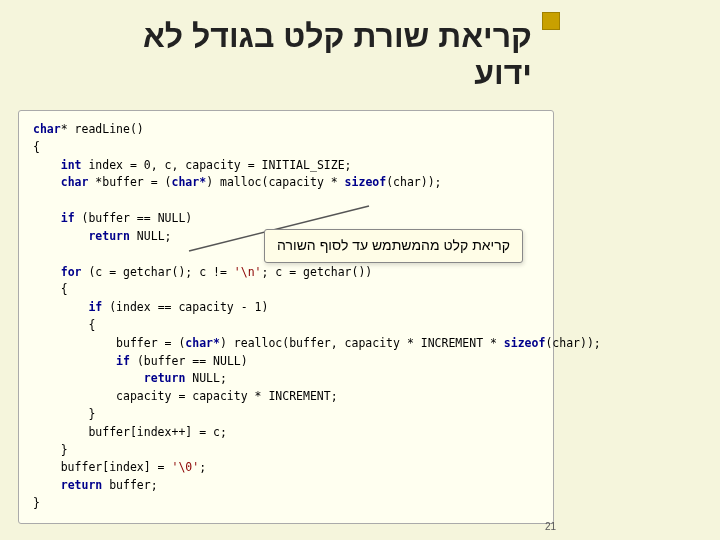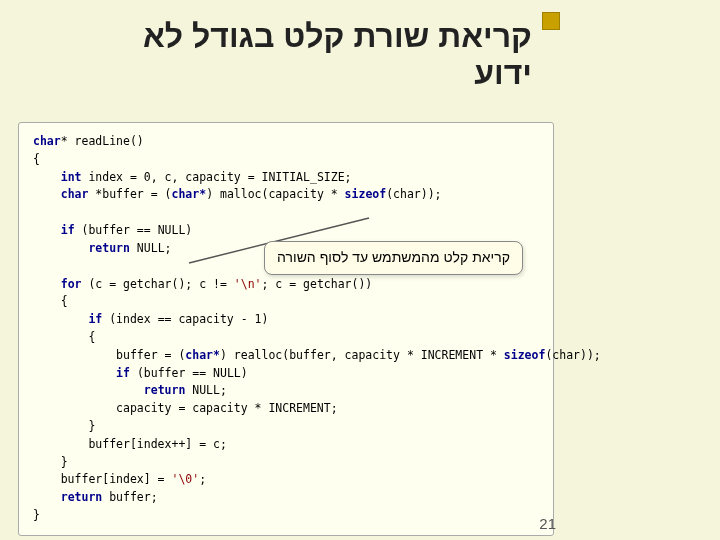--- a/index.html
+++ b/index.html
@@ -19,58 +19,58 @@
     }
     .title {
       text-align: right;
       font-size: 32px;
       font-weight: bold;
       color: #222;
       padding: 18px 40px 10px 80px;
       direction: rtl;
     }
     .code-box {
-      margin: 20px 18px 8px 18px;
+      margin: 8px 18px 8px 18px;
       background-color: #fffff0;
       border: 1.5px solid #aaa;
       border-radius: 3px;
       padding: 10px 14px 10px 14px;
       font-family: 'Courier New', Courier, monospace;
       font-size: 11.5px;
       line-height: 1.55;
       color: #000;
       position: relative;
     }
     .code-box pre {
       margin: 0;
       white-space: pre;
     }
     .kw { color: #00008b; font-weight: bold; }
     .str { color: #8b0000; }
     .tooltip-box {
       position: absolute;
       background: #fffde7;
       border: 1.5px solid #888;
-      border-radius: 8px;
+      border-radius: 3px;
       padding: 5px 12px;
       font-family: Arial, sans-serif;
       font-size: 14px;
       color: #000;
       direction: rtl;
       right: 30px;
       top: 118px;
       white-space: nowrap;
       z-index: 10;
       box-shadow: 1px 2px 4px rgba(0,0,0,0.15);
     }
     .page-num {
       position: absolute;
       bottom: 8px;
       right: 16px;
-      font-size: 15px;
+      font-size: 10px;
       color: #555;
     }
     .slide-border-right {
       position: absolute;
       top: 12px;
       right: 12px;
       width: 18px;
       height: 18px;
       background: #c8a000;
       border: 1px solid #a08000;

